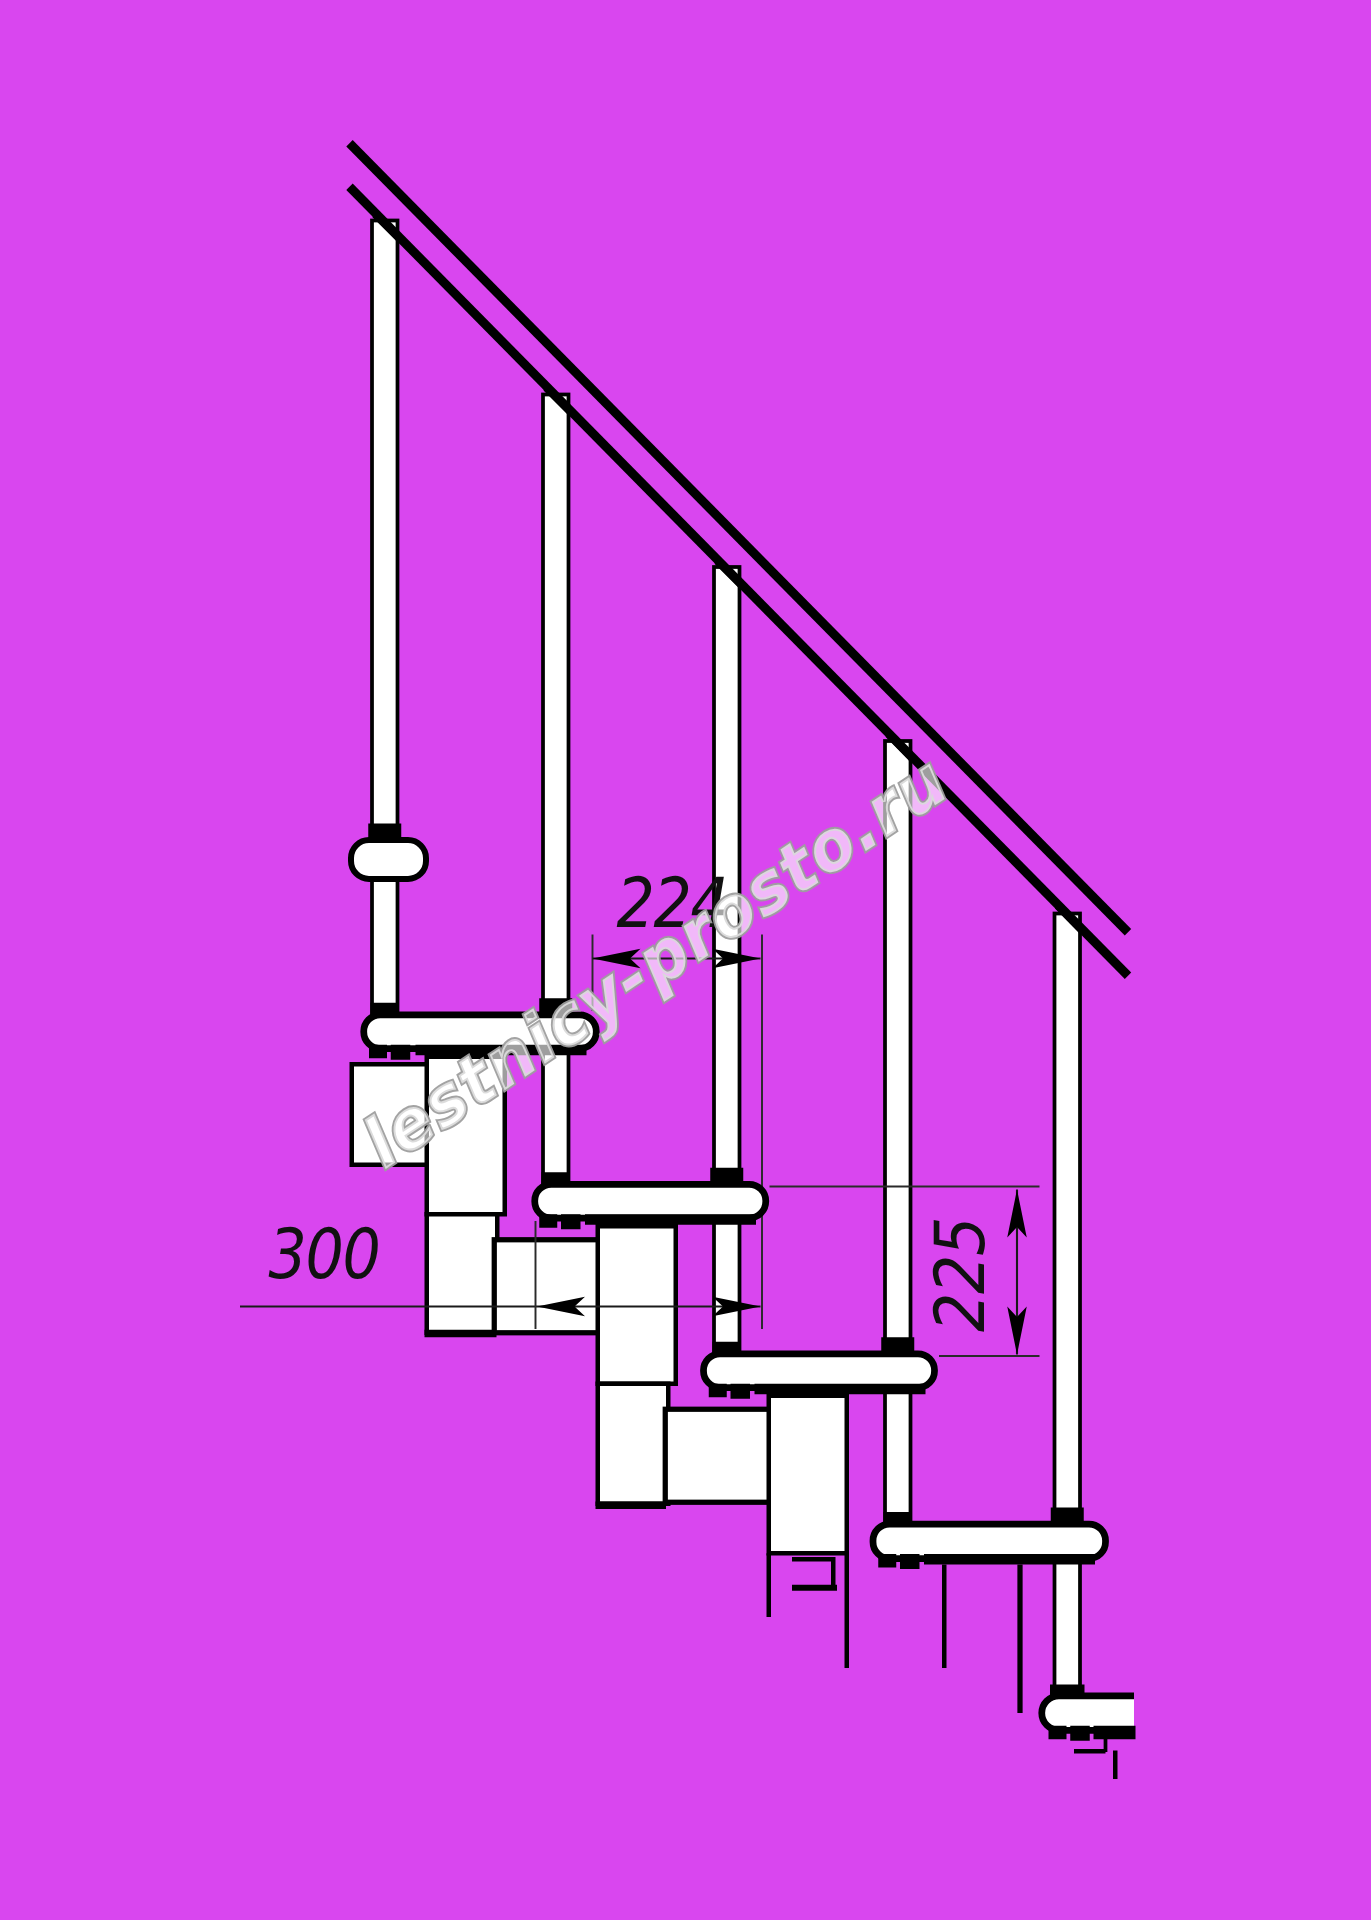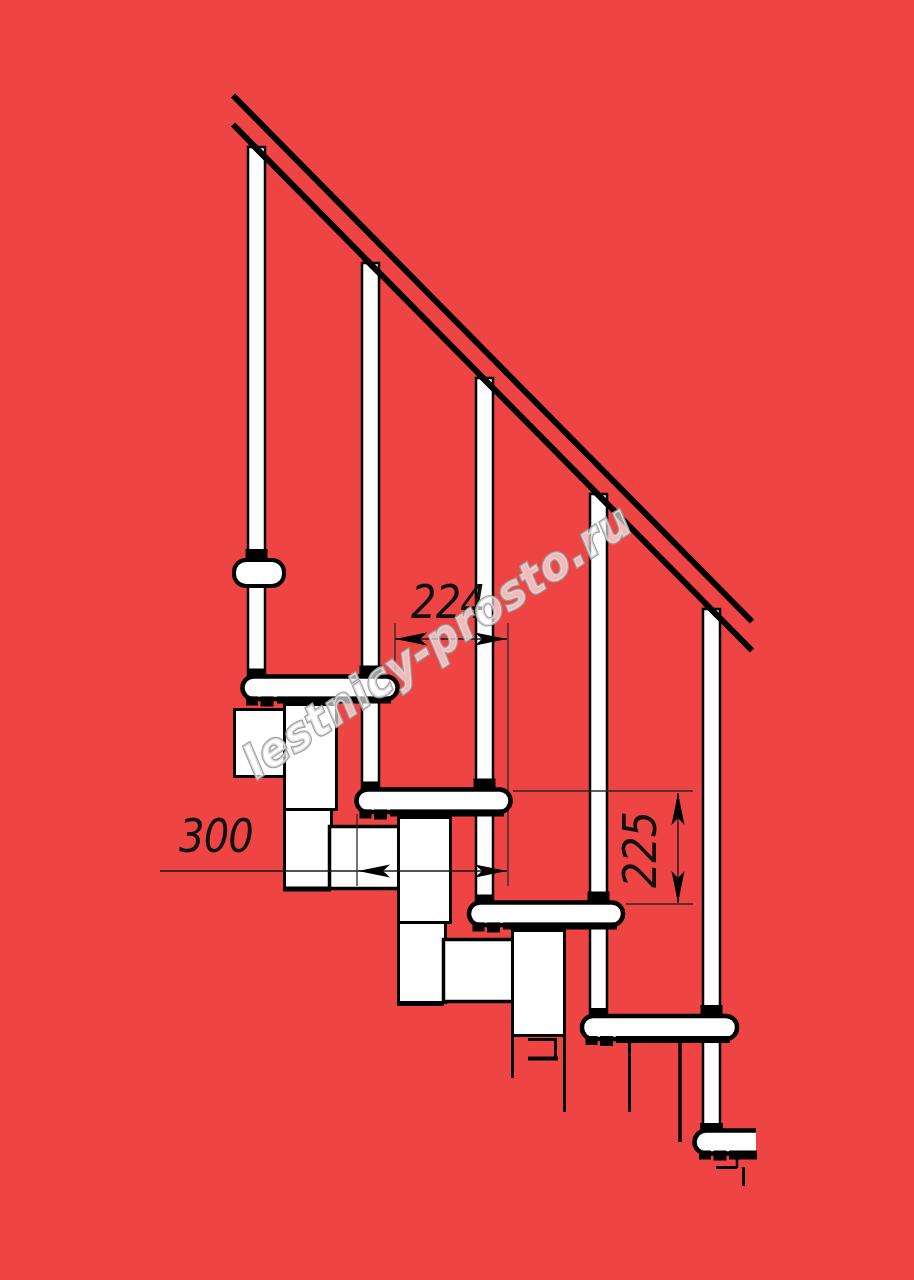--- a/index.html
+++ b/index.html
@@ -1,16 +1,16 @@
 <!DOCTYPE html>
 <html><head>
 <meta charset="utf-8">
 <style>
   html,body{margin:0;padding:0;background:#fff;}
-  .stage{position:relative;width:914px;height:1280px;background:#ef4444;overflow:hidden;
+  .stage{position:relative;width:914px;height:1280px;background:#d946ef;overflow:hidden;
          font-family:"DejaVu Sans",sans-serif;}
   svg{display:block}
   .dim-text{font-family:"DejaVu Sans",sans-serif;font-style:italic;font-size:46px;
             fill:#111;letter-spacing:-1px;}
   .wm{font-family:"DejaVu Sans",sans-serif;font-style:italic;font-weight:bold;font-size:46px;
       fill:rgba(255,255,255,0.62);stroke:rgba(158,158,158,0.95);stroke-width:2.6px;
       paint-order:stroke fill;letter-spacing:1px;}
 </style>
 </head>
 <body>

